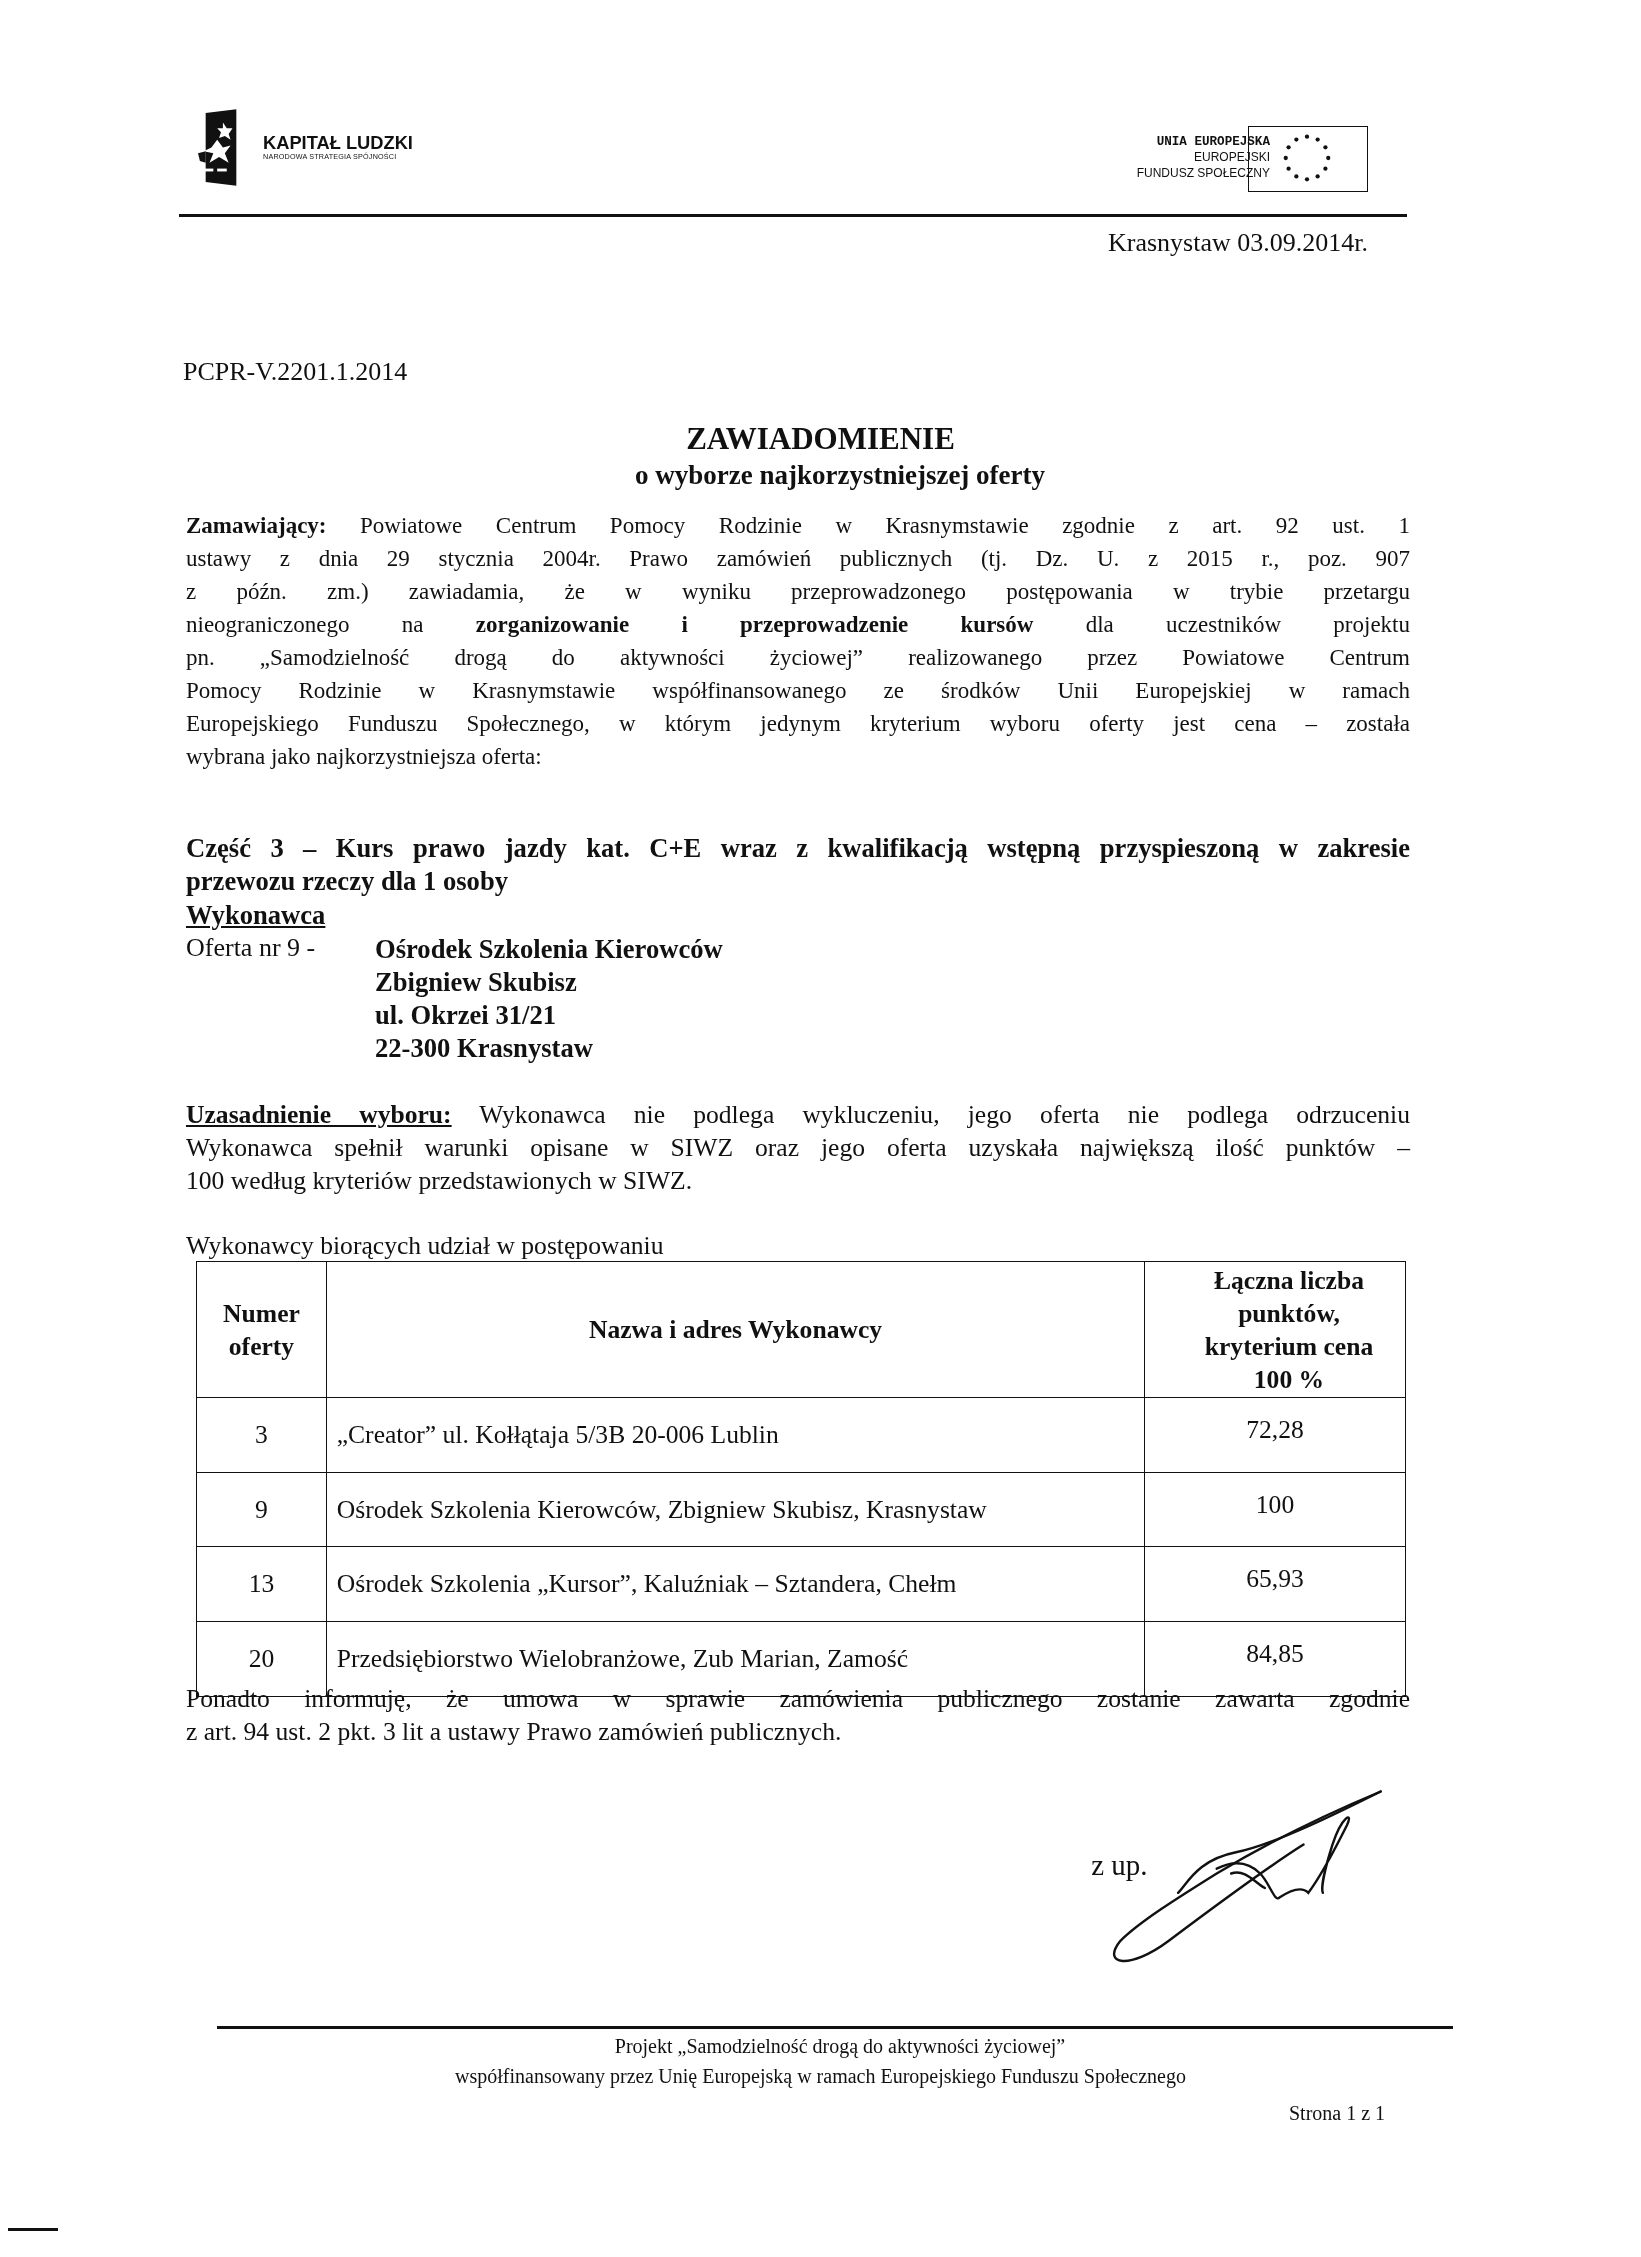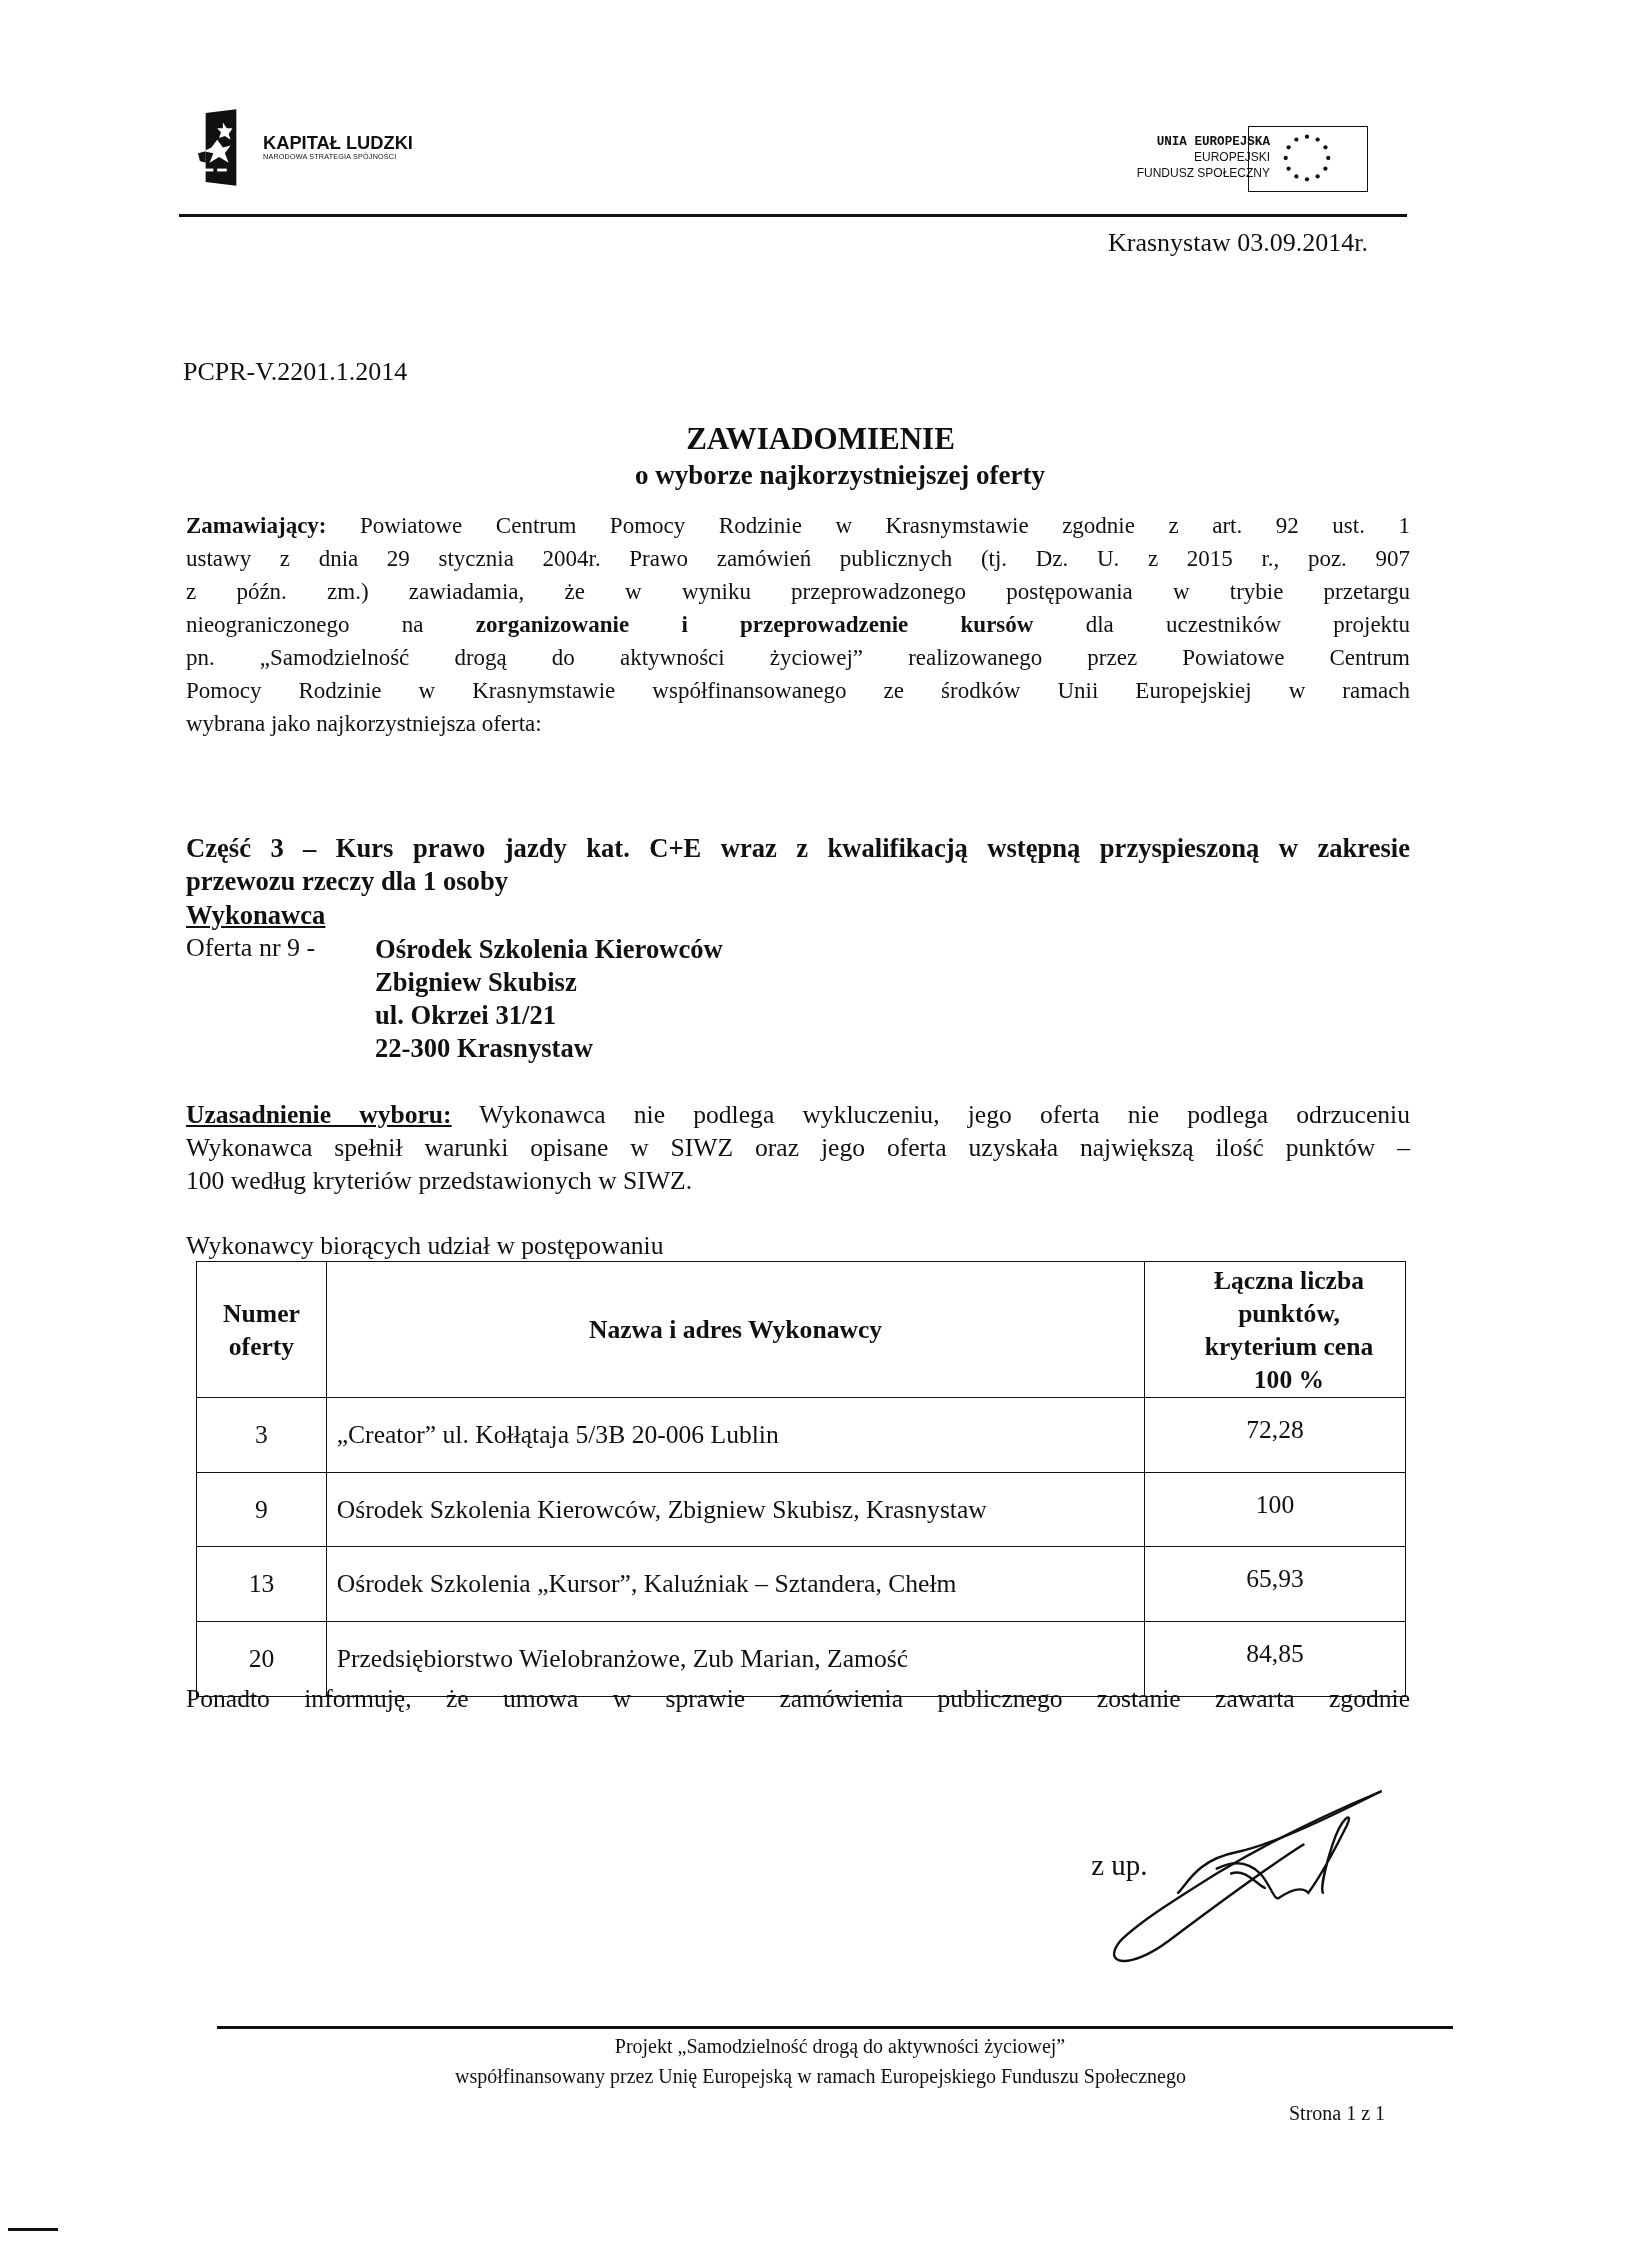--- a/index.html
+++ b/index.html
@@ -114,20 +114,21 @@
 <div class="abs title">ZAWIADOMIENIE</div>
 <div class="abs subtitle">o wyborze najkorzystniejszej oferty</div>
 
 <div class="abs para">
   <span class="line"><b>Zamawiający:</b><span> Powiatowe Centrum Pomocy Rodzinie w Krasnymstawie zgodnie z art. 92 ust. 1</span></span>
   <span class="line">ustawy z dnia 29 stycznia 2004r. Prawo zamówień publicznych (tj. Dz. U. z 2015 r., poz. 907</span>
   <span class="line">z późn. zm.) zawiadamia, że w wyniku przeprowadzonego postępowania w trybie przetargu</span>
   <span class="line"><span>nieograniczonego na </span><b>zorganizowanie i przeprowadzenie kursów</b><span> dla uczestników projektu</span></span>
   <span class="line">pn. „Samodzielność drogą do aktywności życiowej” realizowanego przez Powiatowe Centrum</span>
   <span class="line">Pomocy Rodzinie w Krasnymstawie współfinansowanego ze środków Unii Europejskiej w ramach</span>
+  <span class="line">Europejskiego Funduszu Społecznego, w którym jedynym kryterium wyboru oferty jest cena – została</span>
   <span class="line last">wybrana jako najkorzystniejsza oferta:</span>
 </div>
 
 <div class="abs part">
   <span class="line">Część 3 – Kurs prawo jazdy kat. C+E wraz z kwalifikacją wstępną przyspieszoną w zakresie</span>
   <span class="line last">przewozu rzeczy dla 1 osoby</span>
 </div>
 <div class="abs wyk-label">Wykonawca</div>
 <div class="abs oferta-lbl">Oferta nr 9 -</div>
 <div class="abs contractor">
@@ -179,20 +180,21 @@
     <tr>
       <td class="num">20</td>
       <td class="name">Przedsiębiorstwo Wielobranżowe, Zub Marian, Zamość</td>
       <td class="pts">84,85</td>
     </tr>
   </tbody>
 </table>
 
 <div class="abs closing">
   <span class="line">Ponadto informuję, że umowa w sprawie zamówienia publicznego zostanie zawarta zgodnie</span>
+  <span class="line last">z art. 94 ust. 2 pkt. 3 lit a ustawy Prawo zamówień publicznych.</span>
 </div>
 
 <div class="abs signature">
   <svg width="328" height="193" viewBox="0 0 340 200" fill="none" stroke="#111" stroke-width="2.5" stroke-linecap="round">
     <text x="20" y="102" font-family="Liberation Serif, serif" font-size="30" fill="#111" stroke="none">z up.</text>
     <path d="M320,15 C260,40 200,70 150,100 C110,125 70,150 50,170 C30,195 60,200 100,170 C140,140 200,95 240,70"></path>
     <path d="M320,15 C280,35 210,70 170,78 C130,86 120,110 110,120"></path>
     <path d="M150,95 C170,85 185,90 195,100 C205,110 210,130 215,125 C230,115 240,115 245,120 C260,100 275,70 285,50 C292,35 280,40 270,70 C262,95 258,115 260,120"></path>
     <path d="M165,100 C180,95 190,110 200,115"></path>
   </svg>

